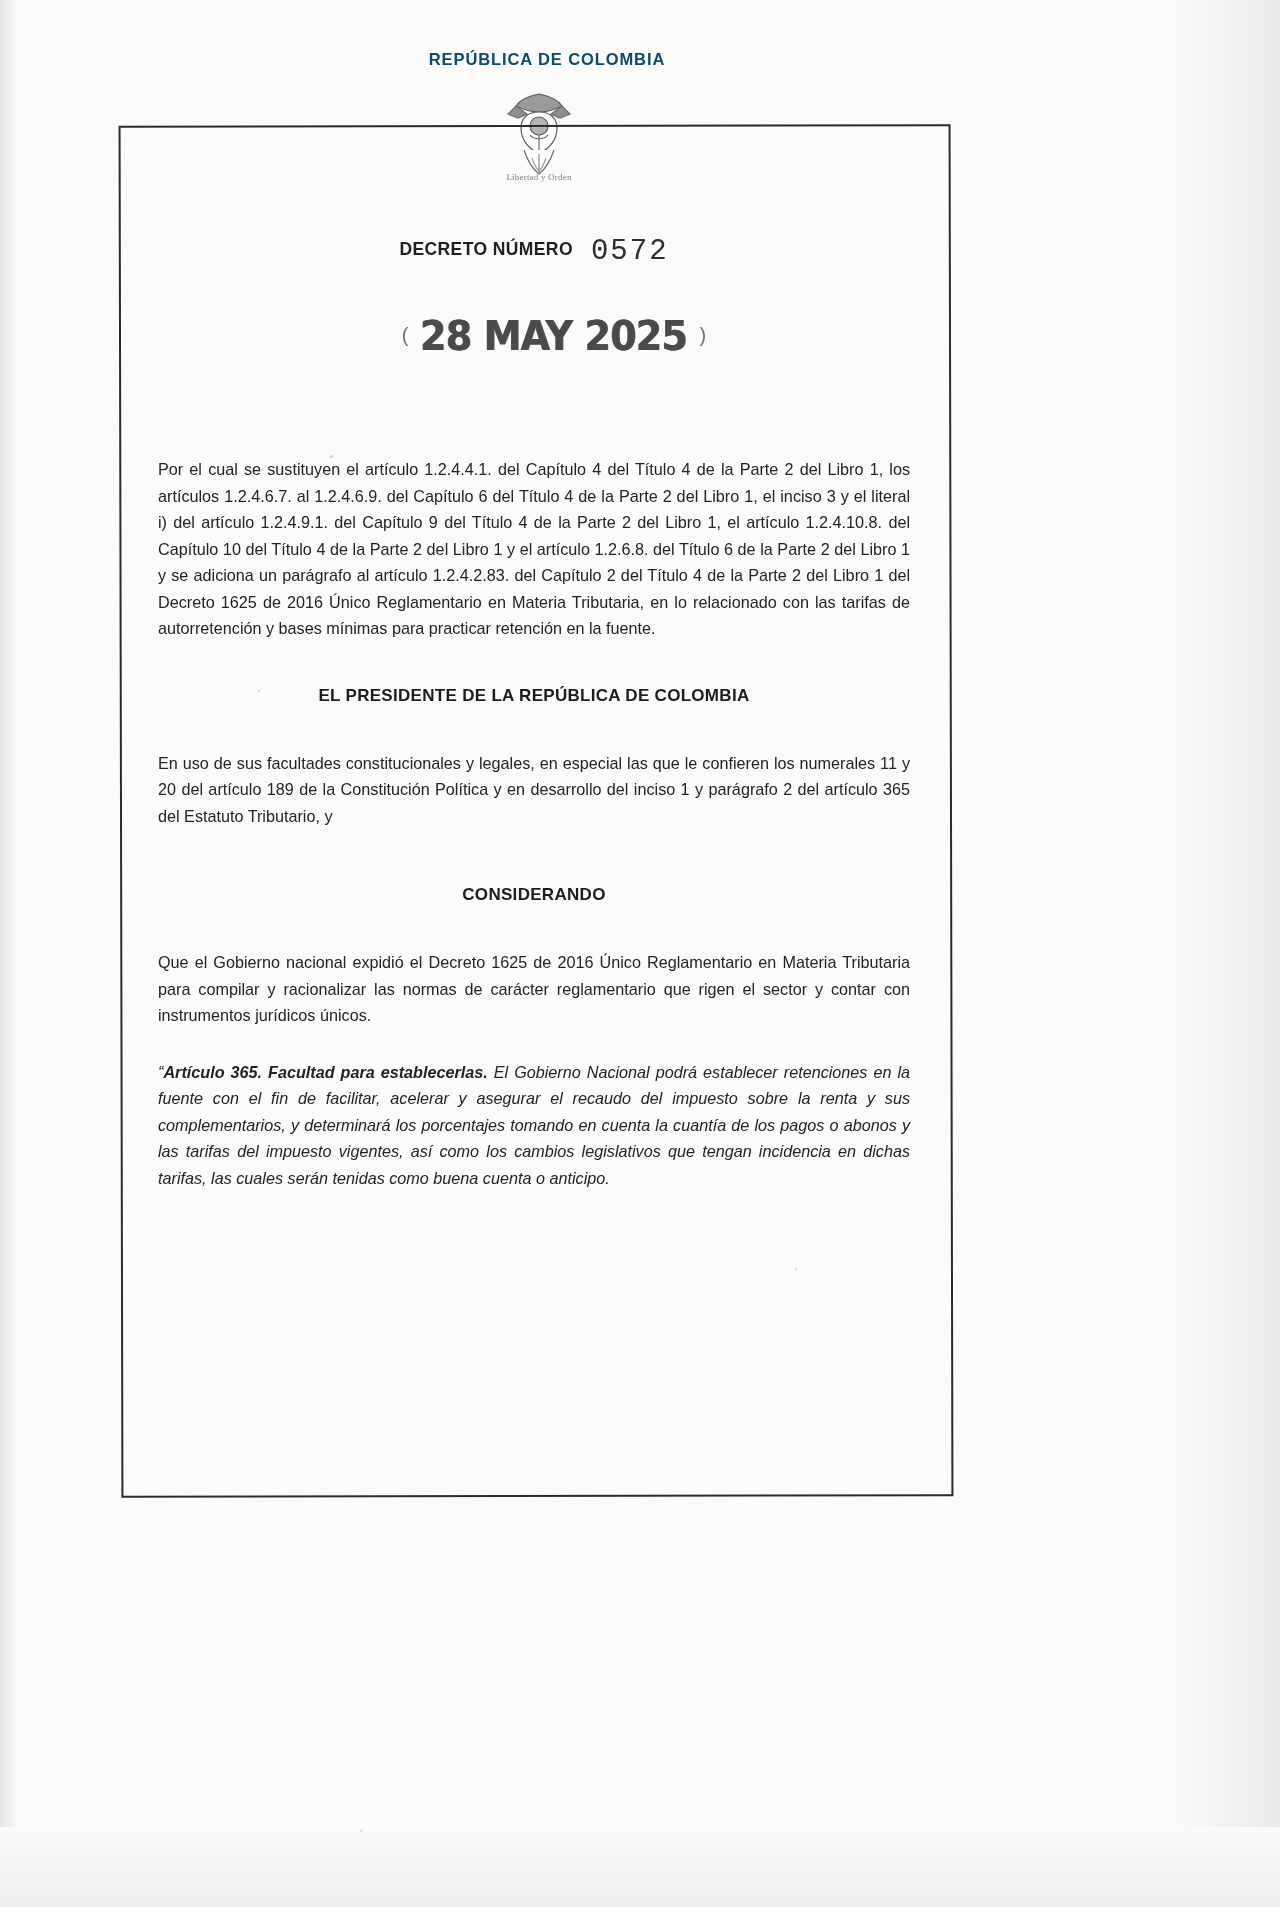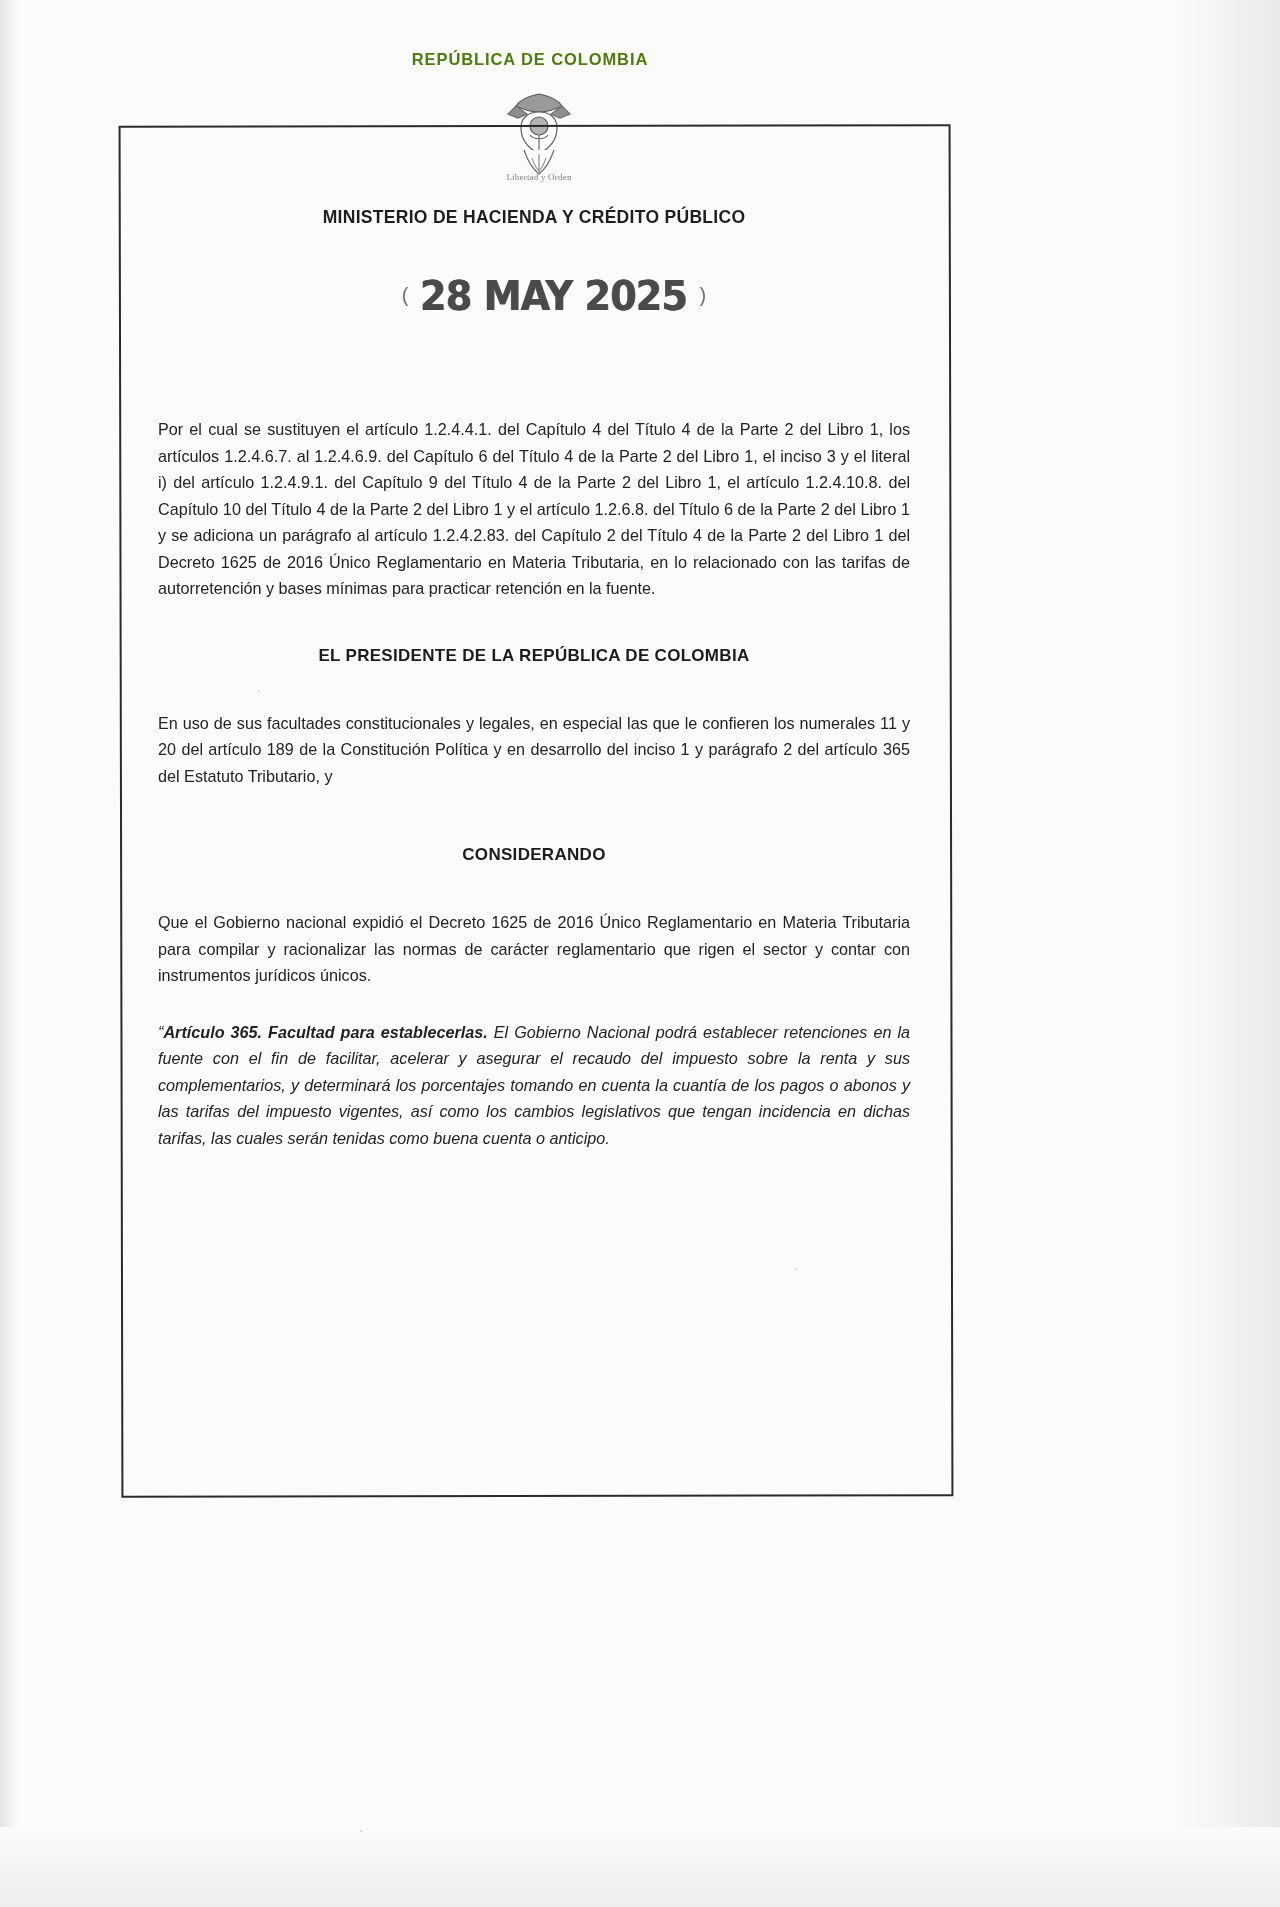--- a/index.html
+++ b/index.html
@@ -40,27 +40,27 @@
   .scan-edge-bottom {
     position: absolute;
     left: 0; bottom: 0;
     width: 1280px; height: 80px;
     background: linear-gradient(to top, #eeeeec, #fbfbfa);
   }
 
   
   .republic-line {
     position: absolute;
-    left: 0; top: 50px;
+    left: 17px; top: 50px;
     width: 1060px;
     text-align: center;
     font-size: 16.5px;
     font-weight: 700;
     letter-spacing: 0.9px;
-    color: #4d7c0f;
+    color: #0c4a6e;
   }
 
   
   .crest {
     position: absolute;
     left: 494px; top: 88px;
     width: 90px; height: 95px;
   }
   .crest svg { display: block; width: 90px; height: 95px; }
   .crest-motto {
@@ -217,22 +217,24 @@
         <path d="M52 70 C50 76 48 80 45 83" stroke="#9a9a9a"></path>
       </g>
     </svg>
   </div>
   <div class="crest-motto">Libertad y Orden</div>
 
   <div class="doc-frame"></div>
 
   <div class="doc-body">
 
-    <div class="ministry-title">MINISTERIO DE HACIENDA Y CRÉDITO PÚBLICO</div>
-
+
+    <div class="decree-number-row">
+      <span class="decree-number-label">DECRETO NÚMERO</span><span class="decree-number-value">0572</span>
+    </div>
 
     <div class="decree-date-row">
       <span class="paren">(</span><span class="decree-date-stamp">28 MAY 2025</span><span class="paren">)</span>
     </div>
 
     <div class="para para-first">Por el cual se sustituyen el artículo 1.2.4.4.1. del Capítulo 4 del Título 4 de la Parte 2 del Libro 1, los artículos 1.2.4.6.7. al 1.2.4.6.9. del Capítulo 6 del Título 4 de la Parte 2 del Libro 1, el inciso 3 y el literal i) del artículo 1.2.4.9.1. del Capítulo 9 del Título 4 de la Parte 2 del Libro 1, el artículo 1.2.4.10.8. del Capítulo 10 del Título 4 de la Parte 2 del Libro 1 y el artículo 1.2.6.8. del Título 6 de la Parte 2 del Libro 1 y se adiciona un parágrafo al artículo 1.2.4.2.83. del Capítulo 2 del Título 4 de la Parte 2 del Libro 1 del Decreto 1625 de 2016 Único Reglamentario en Materia Tributaria, en lo relacionado con las tarifas de autorretención y bases mínimas para practicar retención en la fuente.</div>
 
     <div class="section-heading">EL PRESIDENTE DE LA REPÚBLICA DE COLOMBIA</div>
 
     <div class="para para-after-heading">En uso de sus facultades constitucionales y legales, en especial las que le confieren los numerales 11 y 20 del artículo 189 de la Constitución Política y en desarrollo del inciso 1 y parágrafo 2 del artículo 365 del Estatuto Tributario, y</div>

